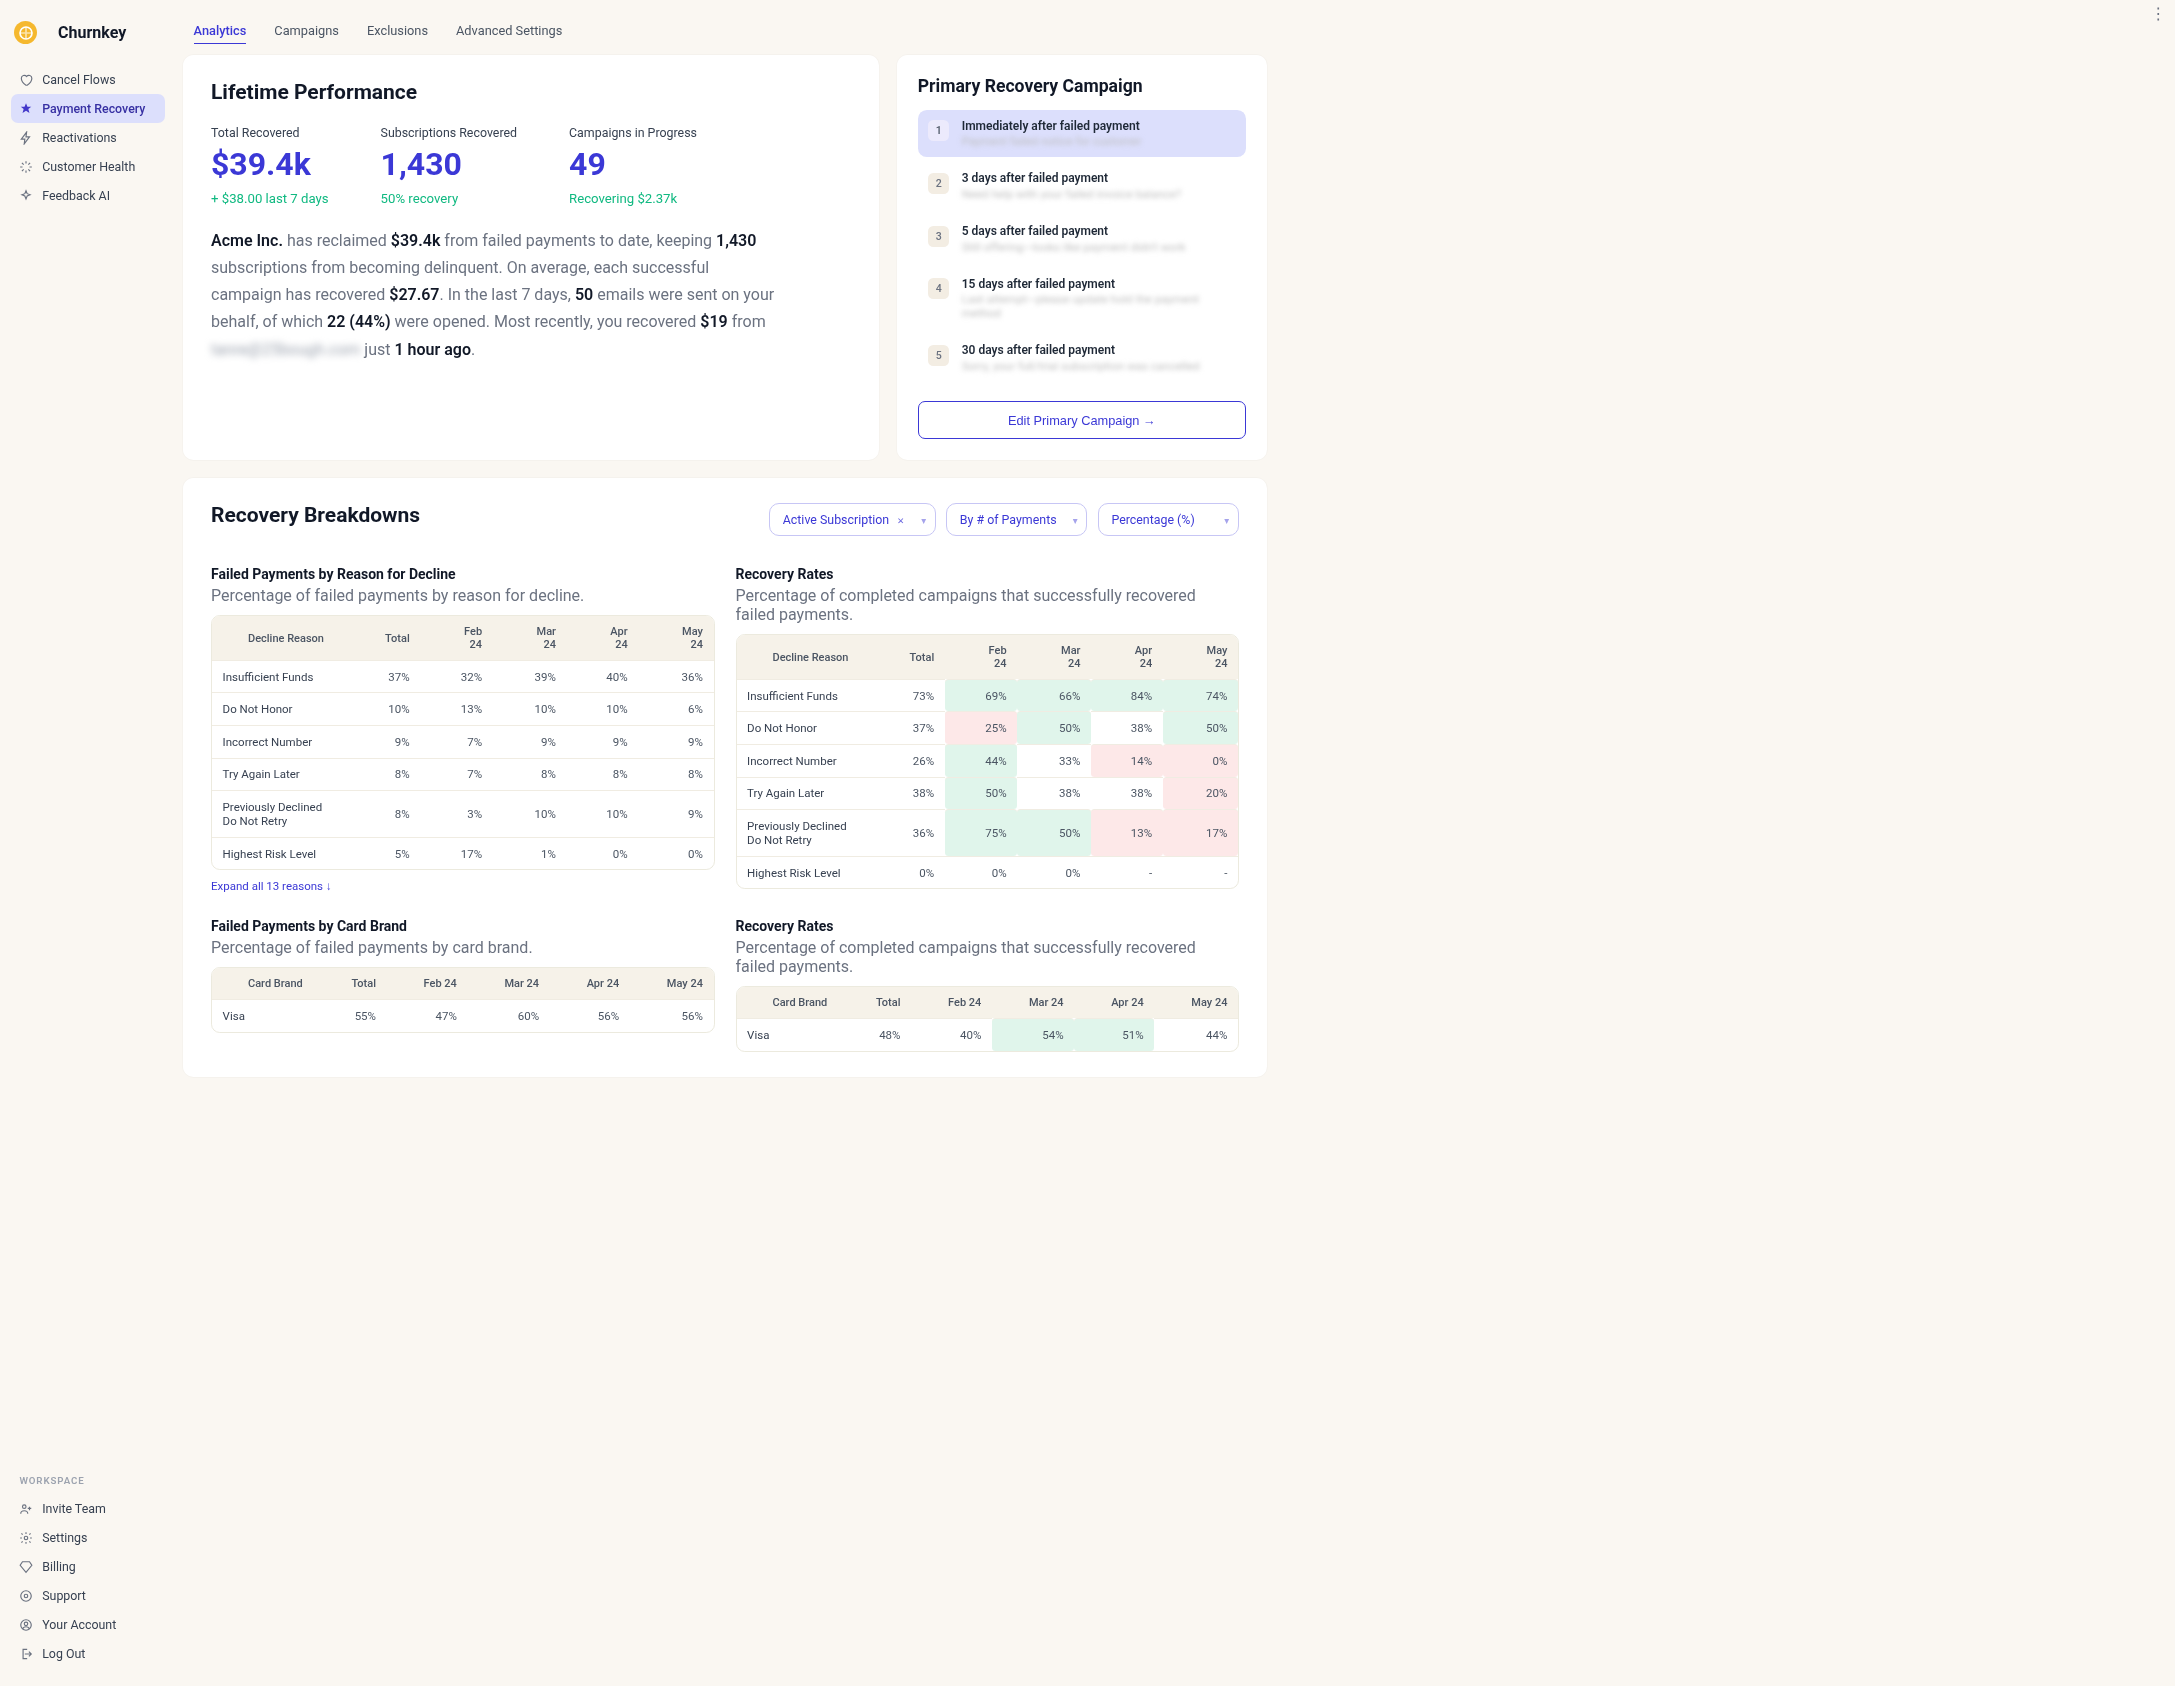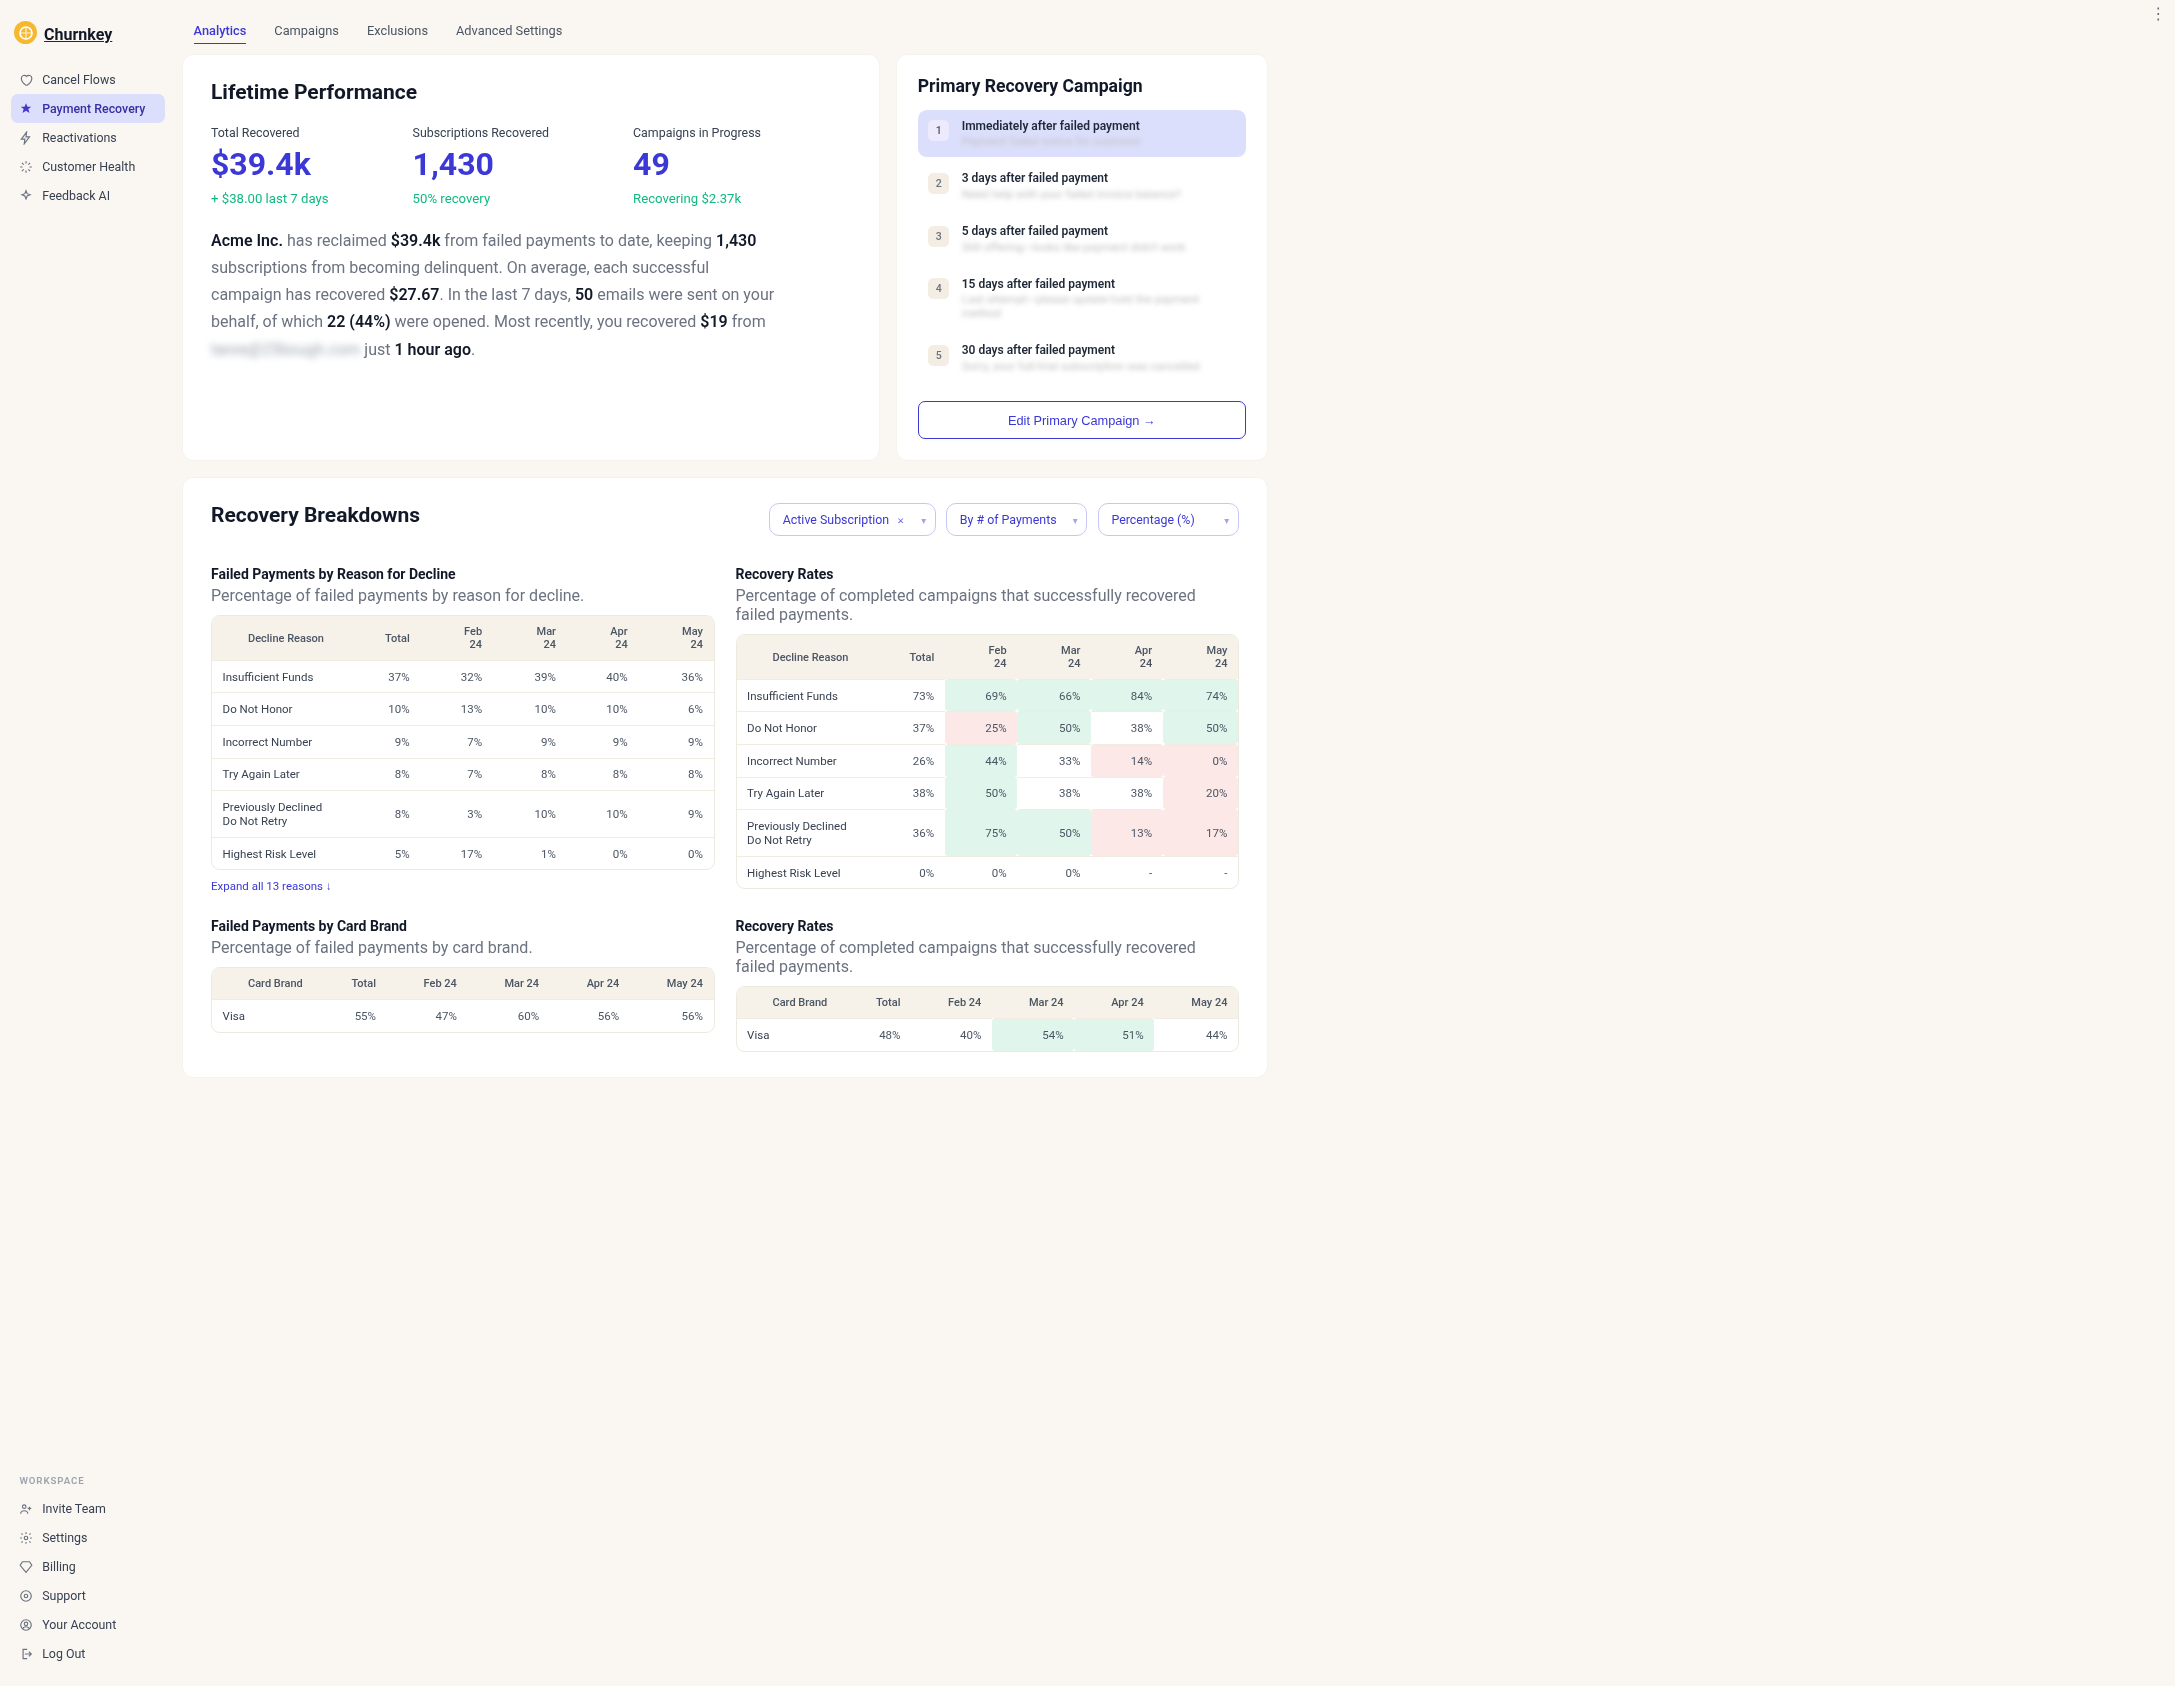--- a/index.html
+++ b/index.html
@@ -10,21 +10,21 @@
     font-size: 12.4px;
   }
   .app { display: flex; min-height: 100vh; }
   .sidebar {
     width: 176px;
     padding: 21px 10.6px 17.6px 10.6px;
     display: flex;
     flex-direction: column;
     background: #faf7f2;
   }
-  .logo-row { display:flex; align-items:flex-end; gap:7px; padding:0 3.5px 17.6px 3.5px;text-decoration:underline; }
+  .logo-row { display:flex; align-items:center; gap:21px; padding:0 3.5px 17.6px 3.5px; }
   .logo-mark {
     width:23px; height:23px; border-radius:50%;
     background: #f5b82e;
     position:relative;
     display:flex;align-items:center;justify-content:center;
   }
   .logo-mark svg { width:16px; height:16px; }
   .logo-text { font-weight:700; font-size:16px; color:#111827; }
   .nav-group { margin-top:3.5px; }
   .nav-item {
@@ -52,21 +52,21 @@
     color:#3b38d6; font-weight:500; border-bottom:1.8px solid #3b38d6;
   }
   .row-split { display:flex; gap:17.6px; }
   .card {
     background:#fff; border-radius:10.6px; padding:25px 28px;
     box-shadow:0 0 0 0.9px rgba(0,0,0,0.02);
   }
   .card.performance { flex:1.95; }
   .card.primary { flex:1; padding:21px 21px; }
   h2.section-title { font-size:21px; font-weight:700; color:#111827; margin-bottom:21px; }
-  .metrics { display:flex; gap:84px; margin-bottom:21px; }
+  .metrics { display:flex; gap:52px; margin-bottom:21px; }
   .metric .label { color:#374151; font-size:12.4px; margin-bottom:7px; }
   .metric .big { font-size:32px; font-weight:700; color:#3b38d6; line-height:1.1; }
   .metric .sub-green { color:#10b981; font-size:13.2px; margin-top:8.8px; }
   .narrative { font-size:16px; line-height:1.7; color:#6b7280; max-width:565px; }
   .narrative b { color:#111827; font-weight:600; }
   .blur-text { filter: blur(3.5px); color:#9ca3af; }
   .campaign-step {
     display:flex; align-items:flex-start; gap:12.4px; padding:8.8px 10.6px; border-radius:8.8px; margin-bottom:5.3px;
   }
   .campaign-step.active { background:#dcdffc; }

